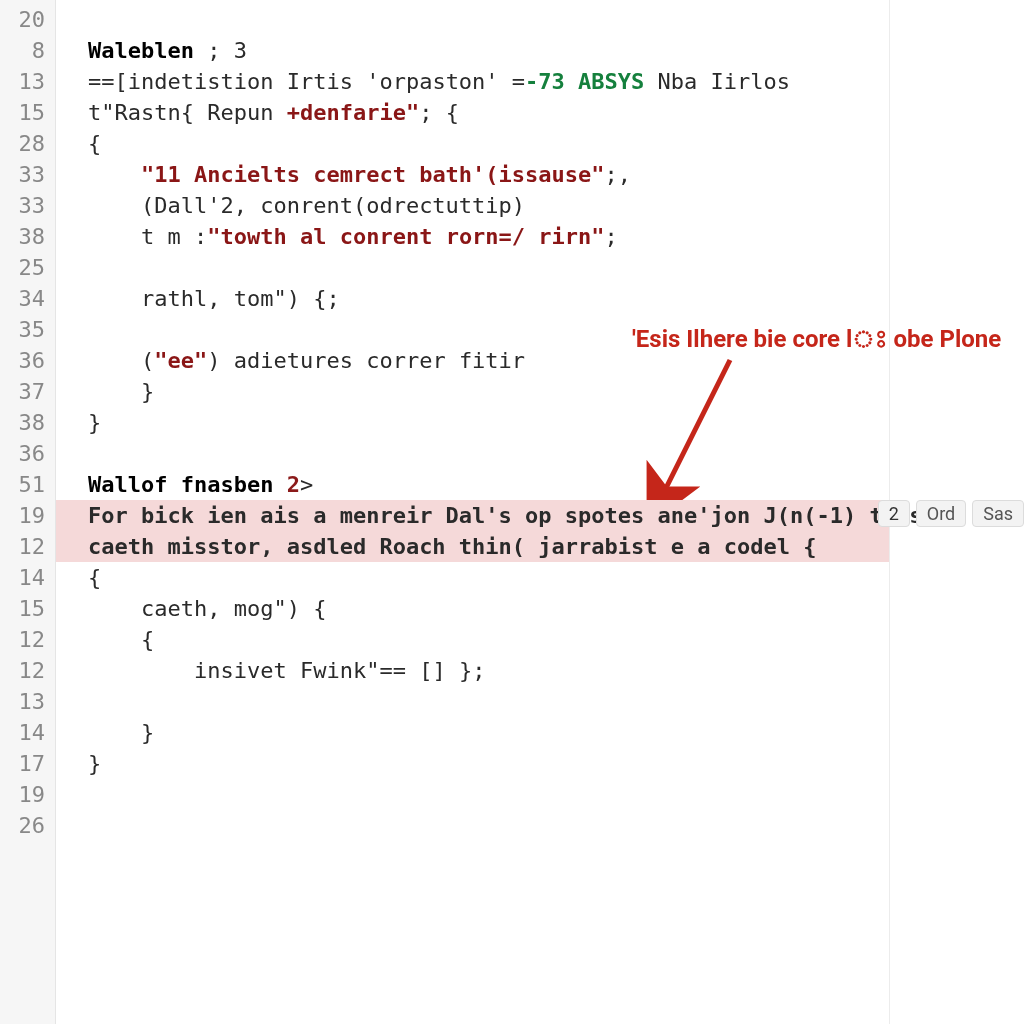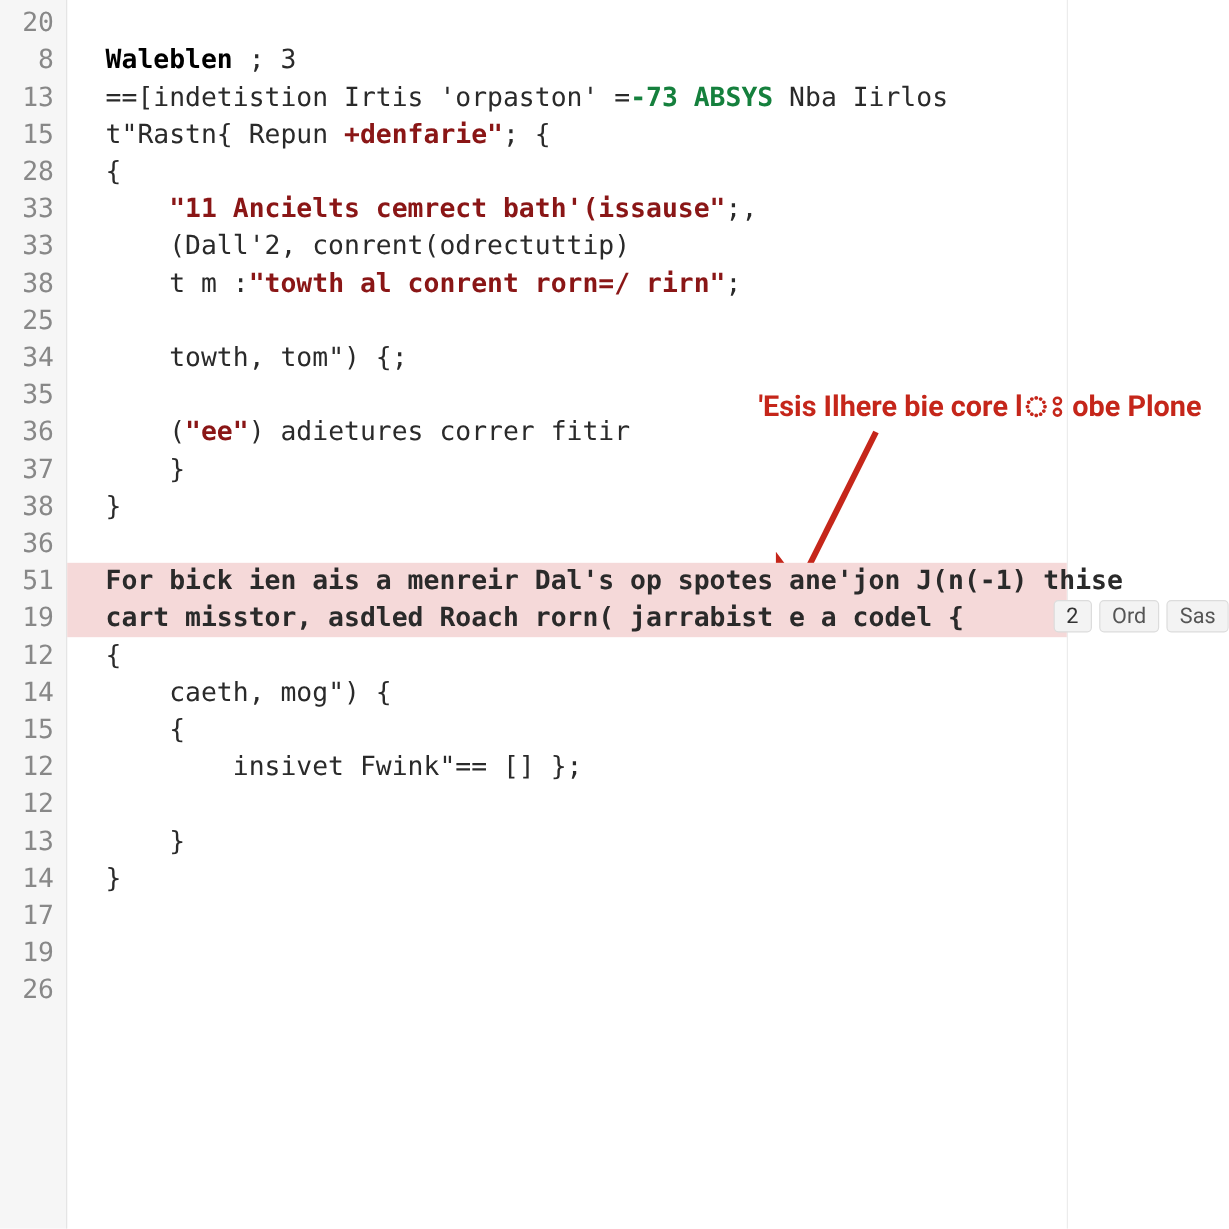--- a/index.html
+++ b/index.html
@@ -162,36 +162,37 @@
     <div class="code-line"><span class="tok-plain">{</span></div>
 
     <div class="code-line"><span>    </span><span class="tok-str">"11 Ancielts cemrect bath'(issause"</span><span class="tok-plain">;,</span></div>
 
     <div class="code-line"><span class="tok-plain">    (Dall'2, conrent(odrectuttip)</span></div>
 
     <div class="code-line"><span class="tok-plain">    t m :</span><span class="tok-str">"towth al conrent rorn=/ rirn"</span><span class="tok-plain">;</span></div>
 
     <div class="code-line"><span></span></div>
 
-    <div class="code-line"><span class="tok-plain">    towth, tom</span><span class="tok-plain">") {;</span></div>
+    <div class="code-line"><span class="tok-plain">    rathl, tom</span><span class="tok-plain">") {;</span></div>
 
     <div class="code-line"><span></span></div>
 
     <div class="code-line"><span class="tok-plain">    (</span><span class="tok-str">"ee"</span><span class="tok-plain">) adietures correr fitir</span></div>
 
     <div class="code-line"><span class="tok-plain">    }</span></div>
 
     <div class="code-line"><span class="tok-plain">}</span></div>
 
     <div class="code-line"><span></span></div>
 
+    <div class="code-line"><span class="tok-kw">Wallof fnasben </span><span class="tok-num">2</span><span class="tok-plain">&gt;</span></div>
 
     <div class="code-line hl"><span class="tok-em">For bick ien ais a menreir Dal's op spotes ane'jon J(n(-1) thise</span></div>
 
-    <div class="code-line hl"><span class="tok-em">cart misstor, asdled Roach rorn( jarrabist e a codel {</span></div>
+    <div class="code-line hl"><span class="tok-em">caeth misstor, asdled Roach thin( jarrabist e a codel {</span></div>
 
     <div class="code-line"><span class="tok-plain">{</span></div>
 
     <div class="code-line"><span class="tok-plain">    caeth, mog</span><span class="tok-plain">") {</span></div>
 
     <div class="code-line"><span class="tok-plain">    {</span></div>
 
     <div class="code-line"><span class="tok-plain">        insivet Fwink</span><span class="tok-plain">"== []</span><span class="tok-plain"> };</span></div>
 
     <div class="code-line"><span></span></div>

